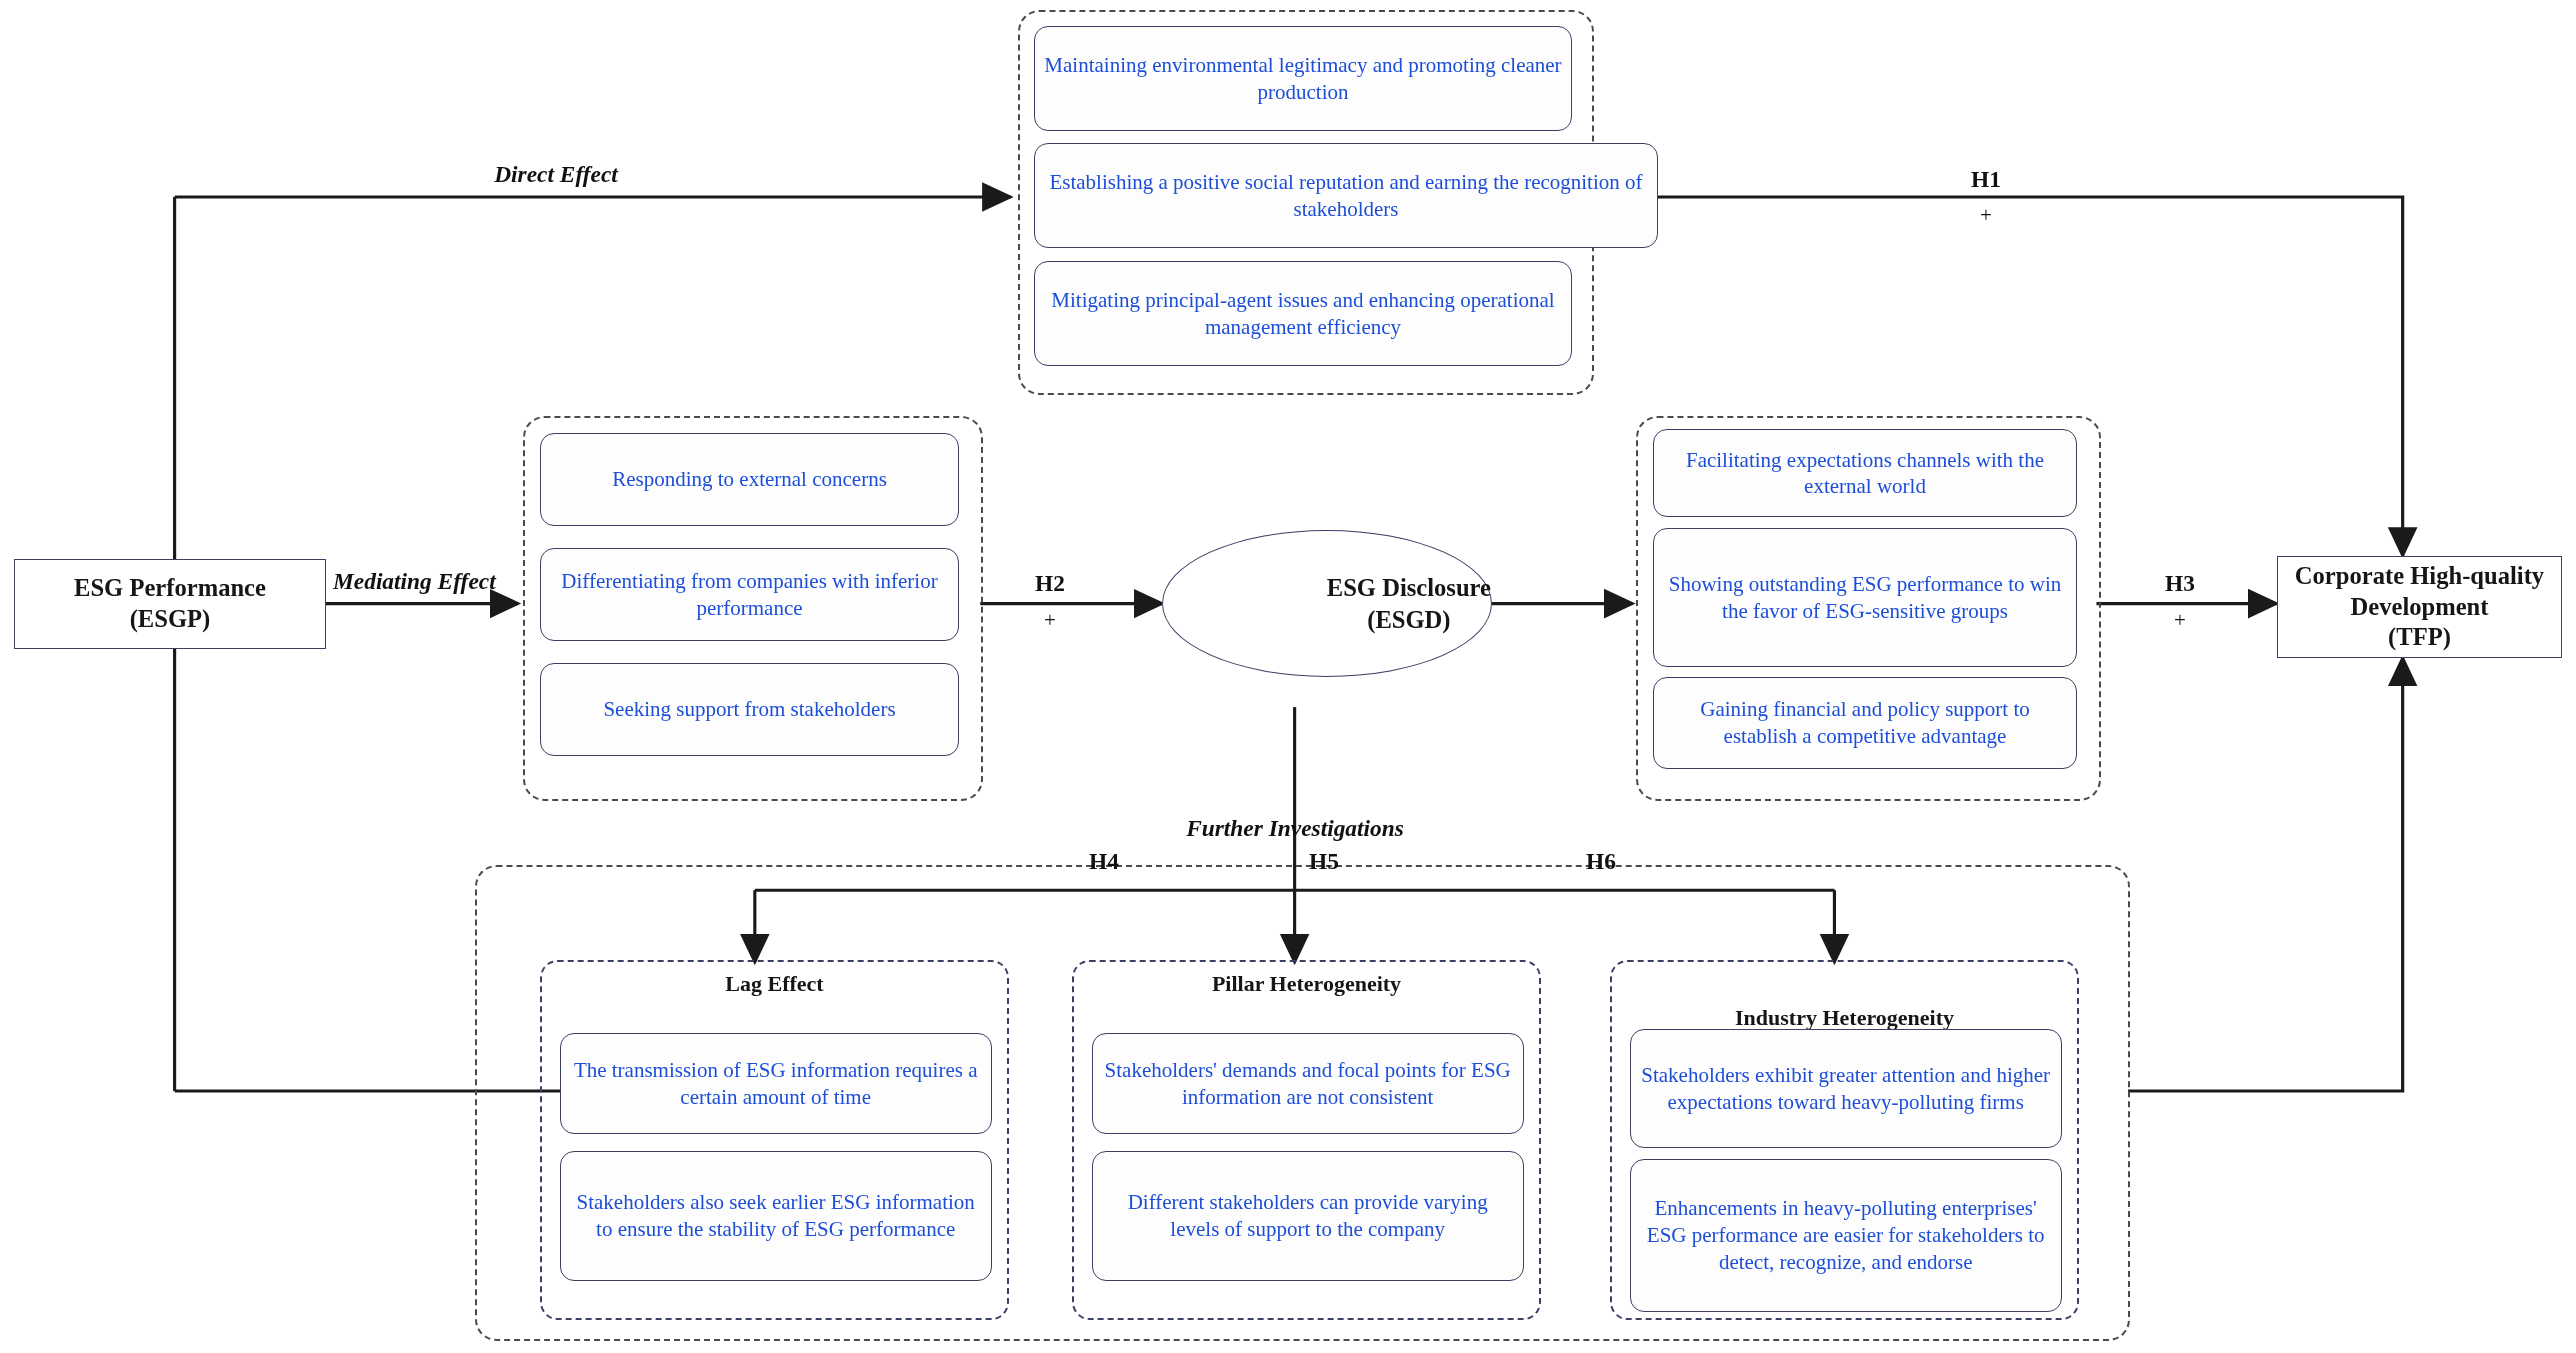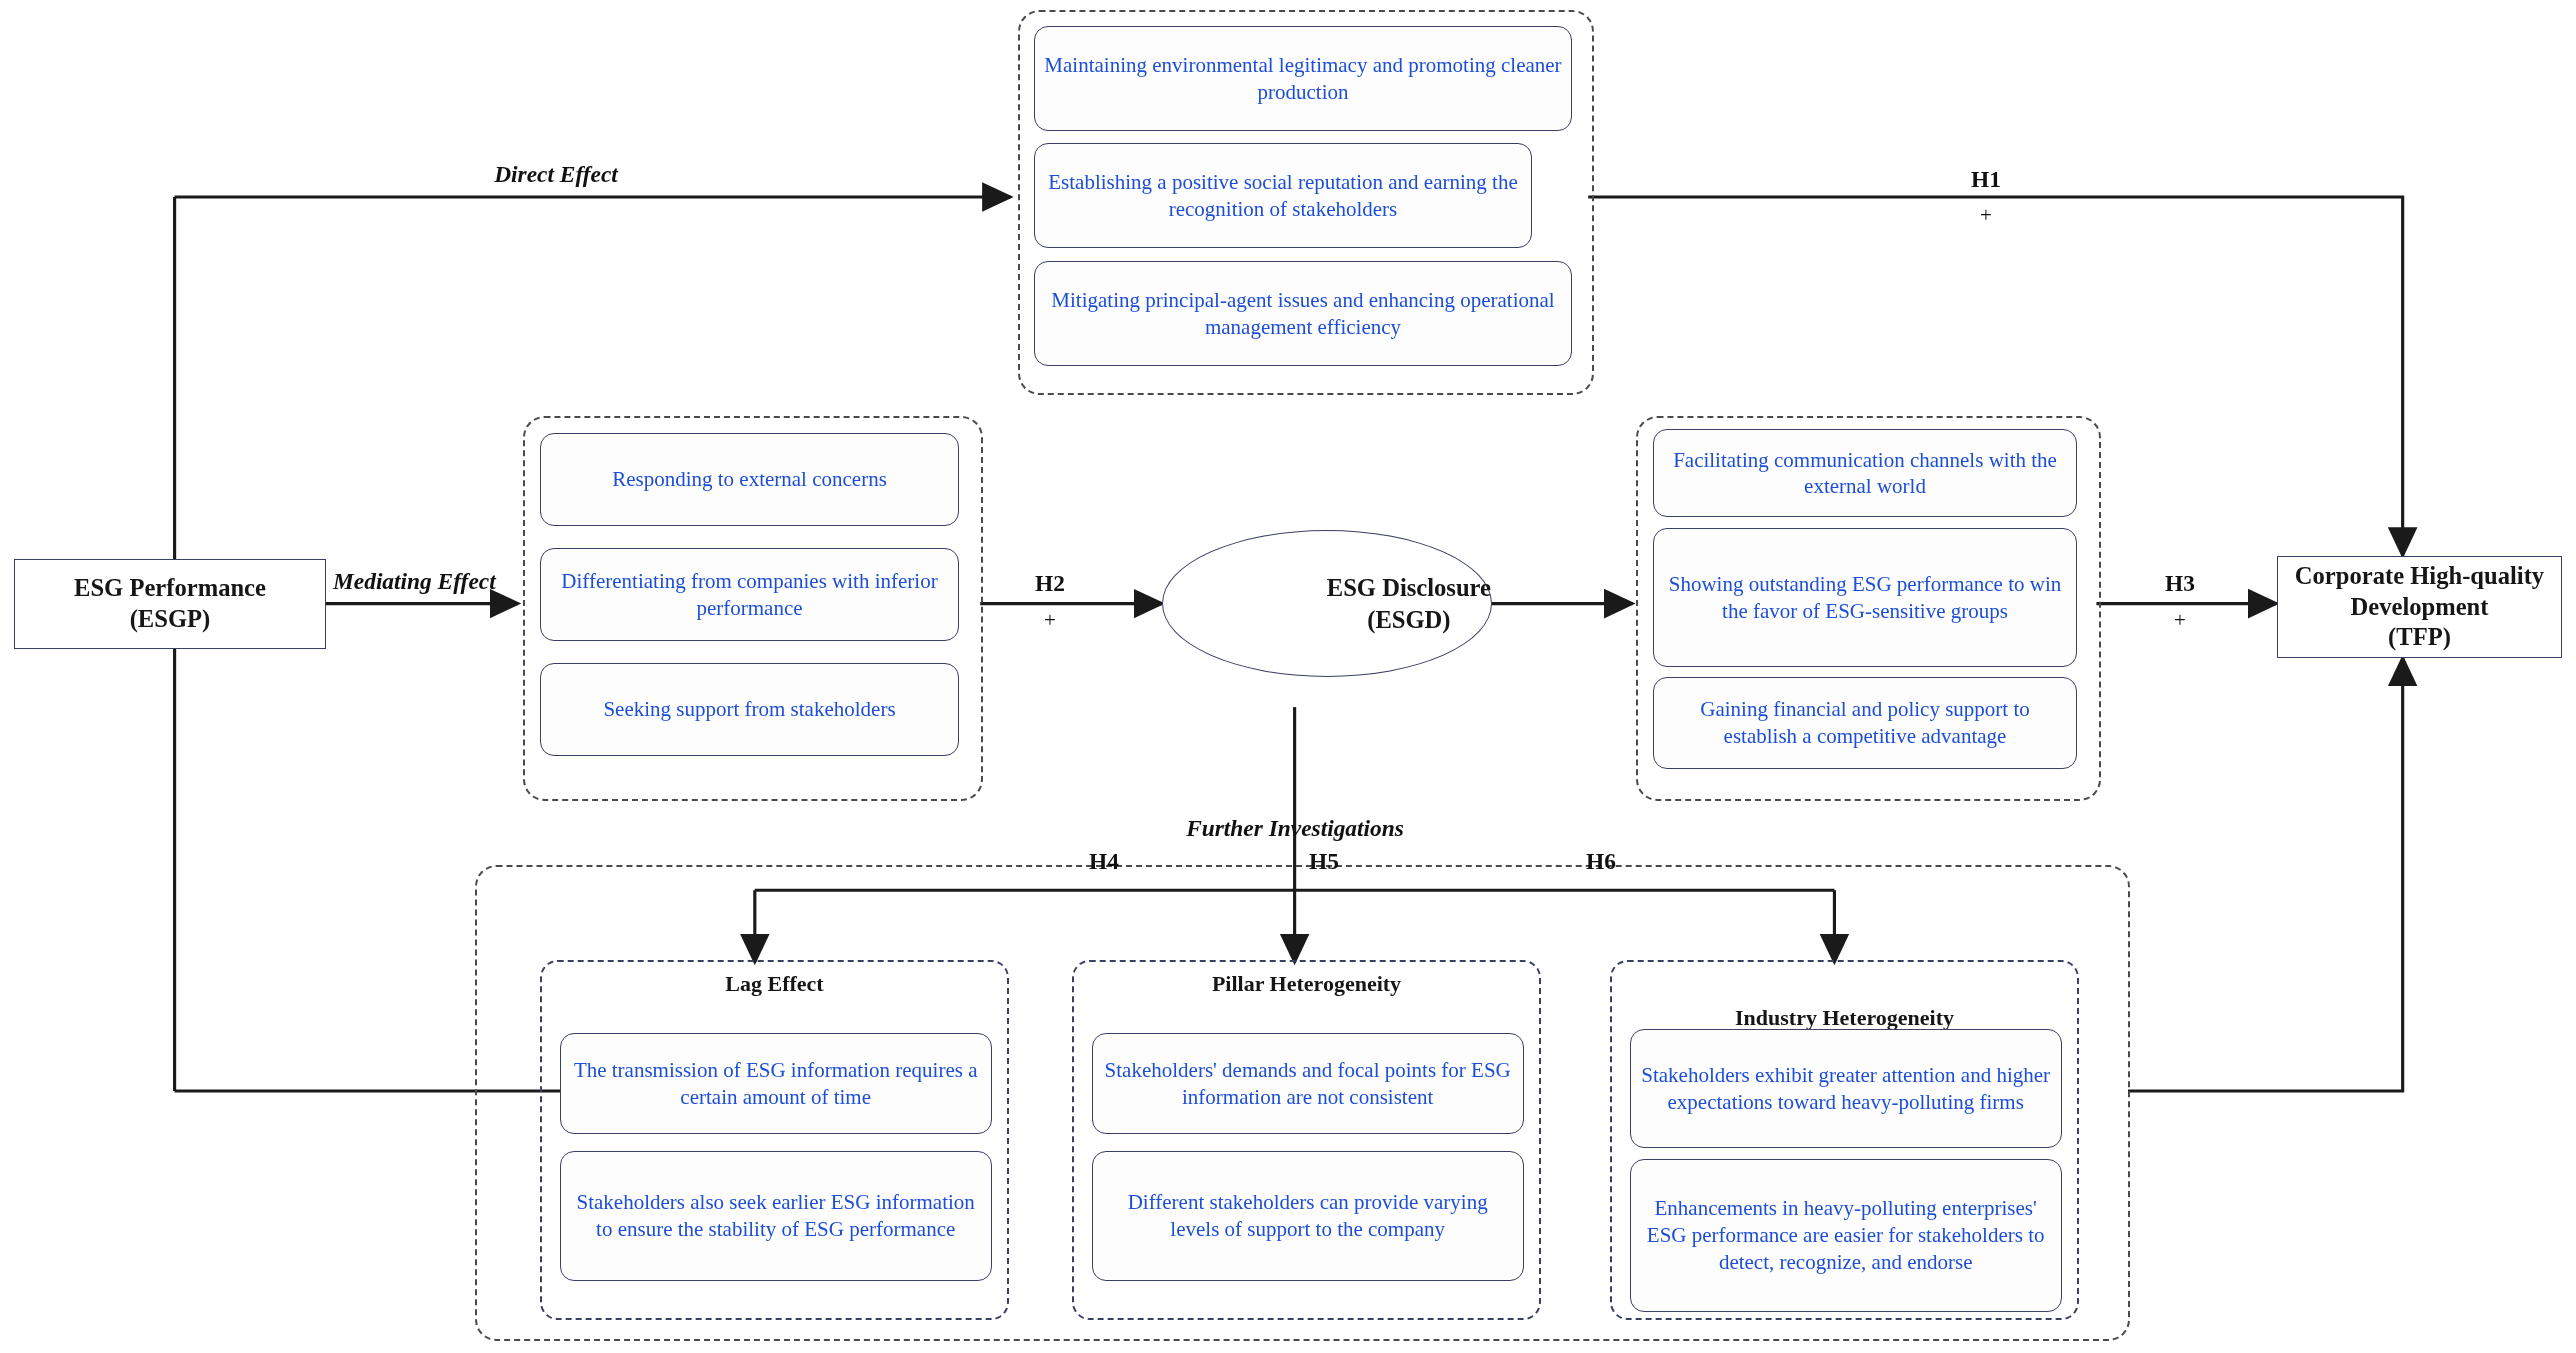--- a/index.html
+++ b/index.html
@@ -105,21 +105,21 @@
       <path d="M1195,1410 L1195,1524" marker-end="url(#ah)"></path>
       <path d="M2050,1410 L2050,1524" marker-end="url(#ah)"></path>
       <path d="M2905,1410 L2905,1524" marker-end="url(#ah)"></path>
 
       <path d="M3370,1728 L3805,1728 L3805,1042" marker-end="url(#ah)"></path>
     </g>
   </svg>
 
   <div class="panel" style="left:1018px;top:10px;width:576px;height:385px;">
     <div class="stmt" style="left:14px;top:14px;width:538px;height:105px;font-size:21px;">Maintaining environmental legitimacy and promoting cleaner production</div>
-    <div class="stmt" style="left:14px;top:131px;width:498px;height:105px;font-size:21px;">Establishing a positive social reputation and earning the recognition of stakeholders</div>
+    <div class="stmt" style="left:14px;top:131px;width:624px;height:105px;font-size:21px;">Establishing a positive social reputation and earning the recognition of stakeholders</div>
     <div class="stmt" style="left:14px;top:249px;width:538px;height:105px;font-size:21px;">Mitigating principal-agent issues and enhancing operational management efficiency</div>
   </div>
 
   <div class="node-rect" style="left:14px;top:559px;width:312px;height:90px;font-size:24.6px;">
     <div>
       <div>ESG Performance</div>
       <div>(ESGP)</div>
     </div>
   </div>
 
@@ -130,21 +130,21 @@
   </div>
 
   <div class="node-ellipse" style="left:1162px;top:530px;width:330px;height:147px;font-size:24.6px;">
     <div>
       <div>ESG Disclosure</div>
       <div>(ESGD)</div>
     </div>
   </div>
 
   <div class="panel" style="left:1636px;top:416px;width:465px;height:385px;">
-    <div class="stmt" style="left:15px;top:11.4px;width:424px;height:88px;font-size:21px;">Facilitating communication channels with the external world</div>
+    <div class="stmt" style="left:15px;top:11.4px;width:424px;height:88px;font-size:21px;">Facilitating expectations channels with the external world</div>
     <div class="stmt" style="left:15px;top:110px;width:424px;height:139px;font-size:21px;">Showing outstanding ESG performance to win the favor of ESG-sensitive groups</div>
     <div class="stmt" style="left:15px;top:259px;width:424px;height:92px;font-size:21px;">Gaining financial and policy support to establish a competitive advantage</div>
   </div>
 
   <div class="node-rect" style="left:2277px;top:556px;width:285px;height:102px;font-size:24.6px;">
     <div>
       <div>Corporate High-quality</div>
       <div>Development</div>
       <div>(TFP)</div>
     </div>

